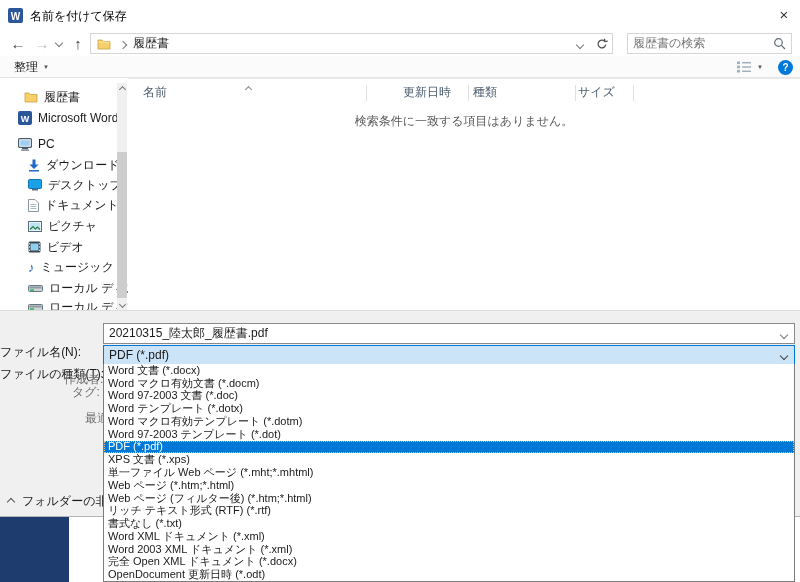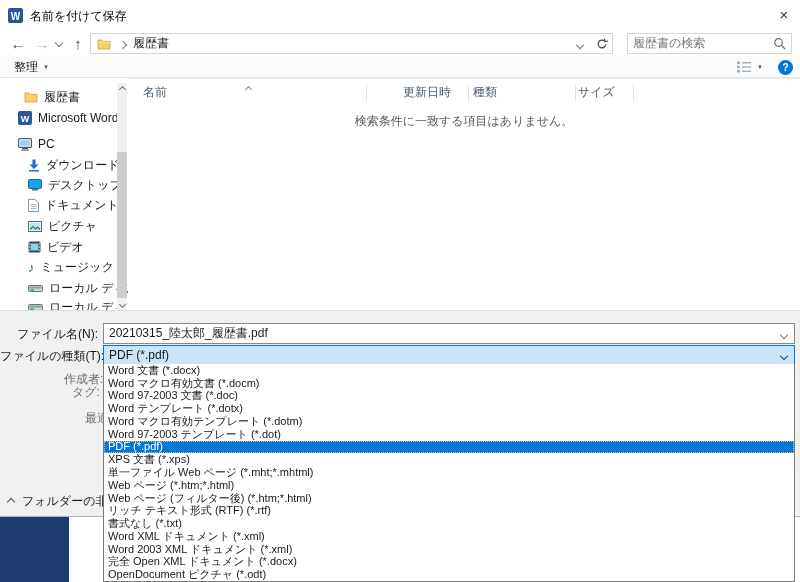--- a/index.html
+++ b/index.html
@@ -32,21 +32,21 @@
   .scrollbar{left:117px;top:83px;width:10px;height:227px;background:#f0f0f0;}
   .sb-thumb{left:0;top:69px;width:10px;height:146px;background:#cdcdcd;cursor:pointer;}
   .sb-arrow{left:0;width:10px;height:12px;display:flex;align-items:center;justify-content:center;cursor:pointer;}
   .main-area{left:128px;top:78px;width:672px;height:232px;background:#fff;border-top:1px solid #ececec;box-sizing:border-box;}
   .col-head{top:5px;font-size:12px;color:#4a5b6e;cursor:pointer;white-space:nowrap;}
   .col-sep{top:6px;width:1px;height:16px;background:#e0e0e0;}
   .sort-chv{left:118px;top:2px;}
   .empty-msg{left:0;top:34px;width:672px;text-align:center;color:#5a5a5a;}
   
   .bottom-panel{left:0;top:310px;width:800px;height:207px;background:var(--panel-gray,#f0f0f0);border-top:1px solid #dcdcdc;border-bottom:1px solid #b5b5b5;box-sizing:border-box;}
-  .frm-label{width:98px;text-align:right;white-space:nowrap;}
+  .frm-label{width:98px;text-align:left;white-space:nowrap;margin-top:18px;}
   .combo{left:103px;width:692px;height:21px;box-sizing:border-box;display:flex;align-items:center;cursor:pointer;}
   .combo .val{flex:1;padding-left:5px;white-space:nowrap;overflow:hidden;}
   .combo-name{top:12px;background:#fff;border:1px solid #8a8a8a;}
   .combo-type{top:34px;background:var(--combo-highlight,#cce4f7);border:1px solid var(--accent,#0078d7);border-bottom:2px solid #0067c0;}
   .meta-label{color:#6e6e6e;white-space:nowrap;}
   .hidefold{left:8px;top:180px;height:20px;display:flex;align-items:center;gap:8px;cursor:pointer;}
   
   .desktop{left:0;top:517px;width:800px;height:65px;background:#fff;}
   .desktop-navy{left:0;top:0;width:69px;height:65px;background:var(--desktop-navy,#1e3c6e);}
   
@@ -304,16 +304,16 @@
     <div class="dd-item selected">PDF (*.pdf)</div>
     <div class="dd-item">XPS 文書 (*.xps)</div>
     <div class="dd-item">単一ファイル Web ページ (*.mht;*.mhtml)</div>
     <div class="dd-item">Web ページ (*.htm;*.html)</div>
     <div class="dd-item">Web ページ (フィルター後) (*.htm;*.html)</div>
     <div class="dd-item">リッチ テキスト形式 (RTF) (*.rtf)</div>
     <div class="dd-item">書式なし (*.txt)</div>
     <div class="dd-item">Word XML ドキュメント (*.xml)</div>
     <div class="dd-item">Word 2003 XML ドキュメント (*.xml)</div>
     <div class="dd-item">完全 Open XML ドキュメント (*.docx)</div>
-    <div class="dd-item">OpenDocument ピクチャ (*.odt)</div>
+    <div class="dd-item">OpenDocument 更新日時 (*.odt)</div>
   </div>
 
 </div>
 
 </body></html>

